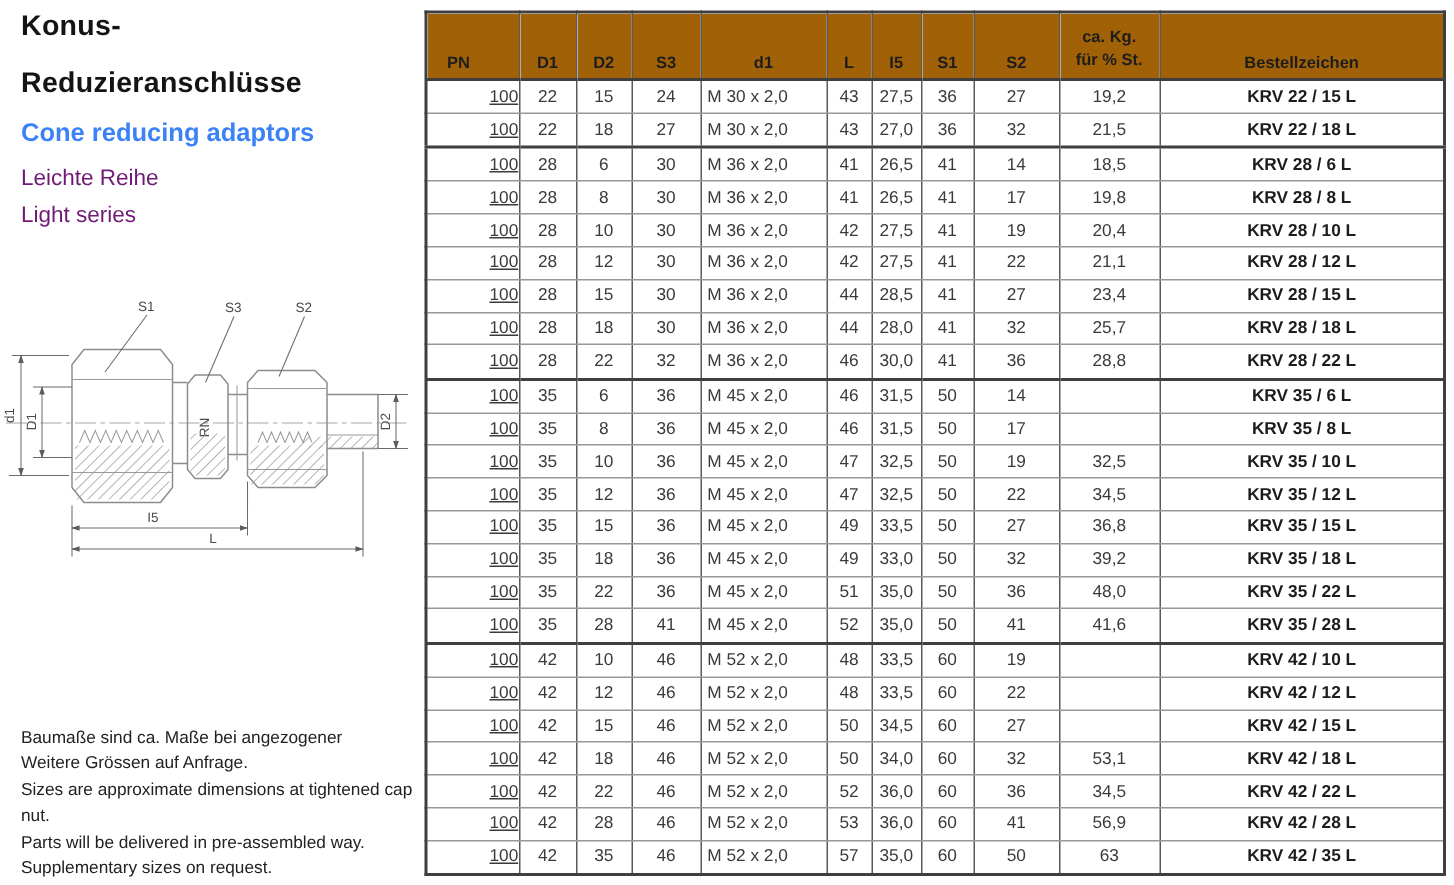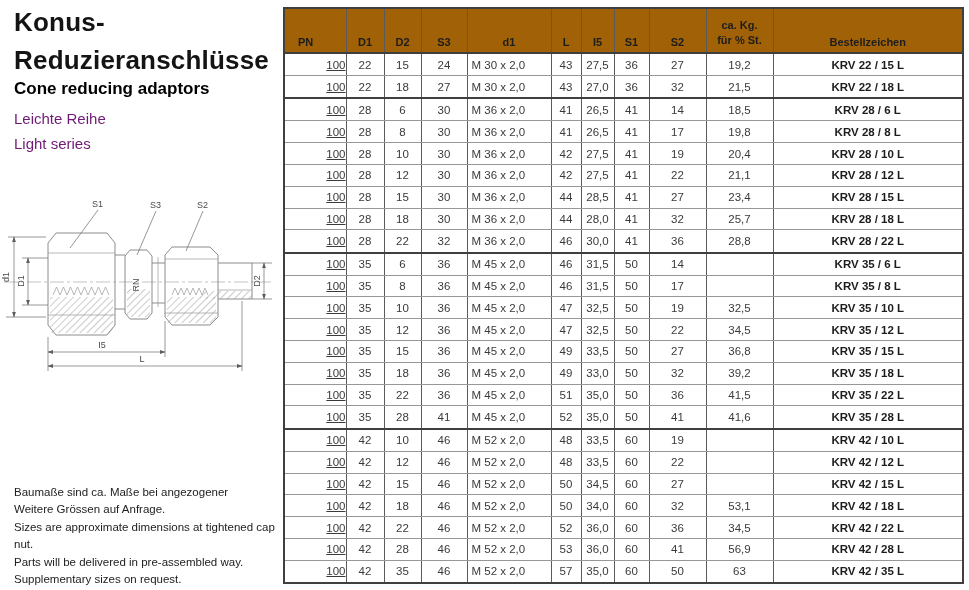--- a/index.html
+++ b/index.html
@@ -1,24 +1,24 @@
 <!DOCTYPE html>
 <html><head>
 <meta charset="utf-8">
 <style>
   html,body{margin:0;padding:0;background:#fff;}
   .page{position:relative;width:969px;height:590px;background:#ffffff;overflow:hidden;
         font-family:"Liberation Sans",sans-serif;color:#333;}
 
   
   .abs{position:absolute;left:14px;}
-  .title-de{font-size:26px;font-weight:bold;color:#141414;letter-spacing:.2px;}
+  .title-de{font-size:19px;font-weight:bold;color:#141414;letter-spacing:.2px;}
   #title-de-1{top:7px;}
   #title-de-2{top:45px;}
-  .title-en{top:79px;font-size:17px;font-weight:bold;color:#000000;}
+  .title-en{top:79px;font-size:17px;font-weight:bold;color:#3b82f6;}
   .series{font-size:15px;color:#701a75;}
   #series-de{top:110px;}
   #series-en{top:135px;}
   .part-no{top:156px;font-size:18px;font-weight:bold;color:#141414;letter-spacing:.3px;}
 
   .notes{position:absolute;left:14px;top:484px;width:265px;font-size:11.5px;
          line-height:17.4px;color:#222;}
 
   
   .drawing{position:absolute;left:0;top:193px;width:280px;height:197px;}
@@ -371,21 +371,21 @@
         <tr>
           <td class="c0">100</td>
           <td class="c1">35</td>
           <td class="c2">22</td>
           <td class="c3">36</td>
           <td class="c4">M 45 x 2,0</td>
           <td class="c5">51</td>
           <td class="c6">35,0</td>
           <td class="c7">50</td>
           <td class="c8">36</td>
-          <td class="c9">41,5</td>
+          <td class="c9">48,0</td>
           <td class="c10">KRV 35 / 22 L</td>
         </tr>
         <tr>
           <td class="c0">100</td>
           <td class="c1">35</td>
           <td class="c2">28</td>
           <td class="c3">41</td>
           <td class="c4">M 45 x 2,0</td>
           <td class="c5">52</td>
           <td class="c6">35,0</td>

